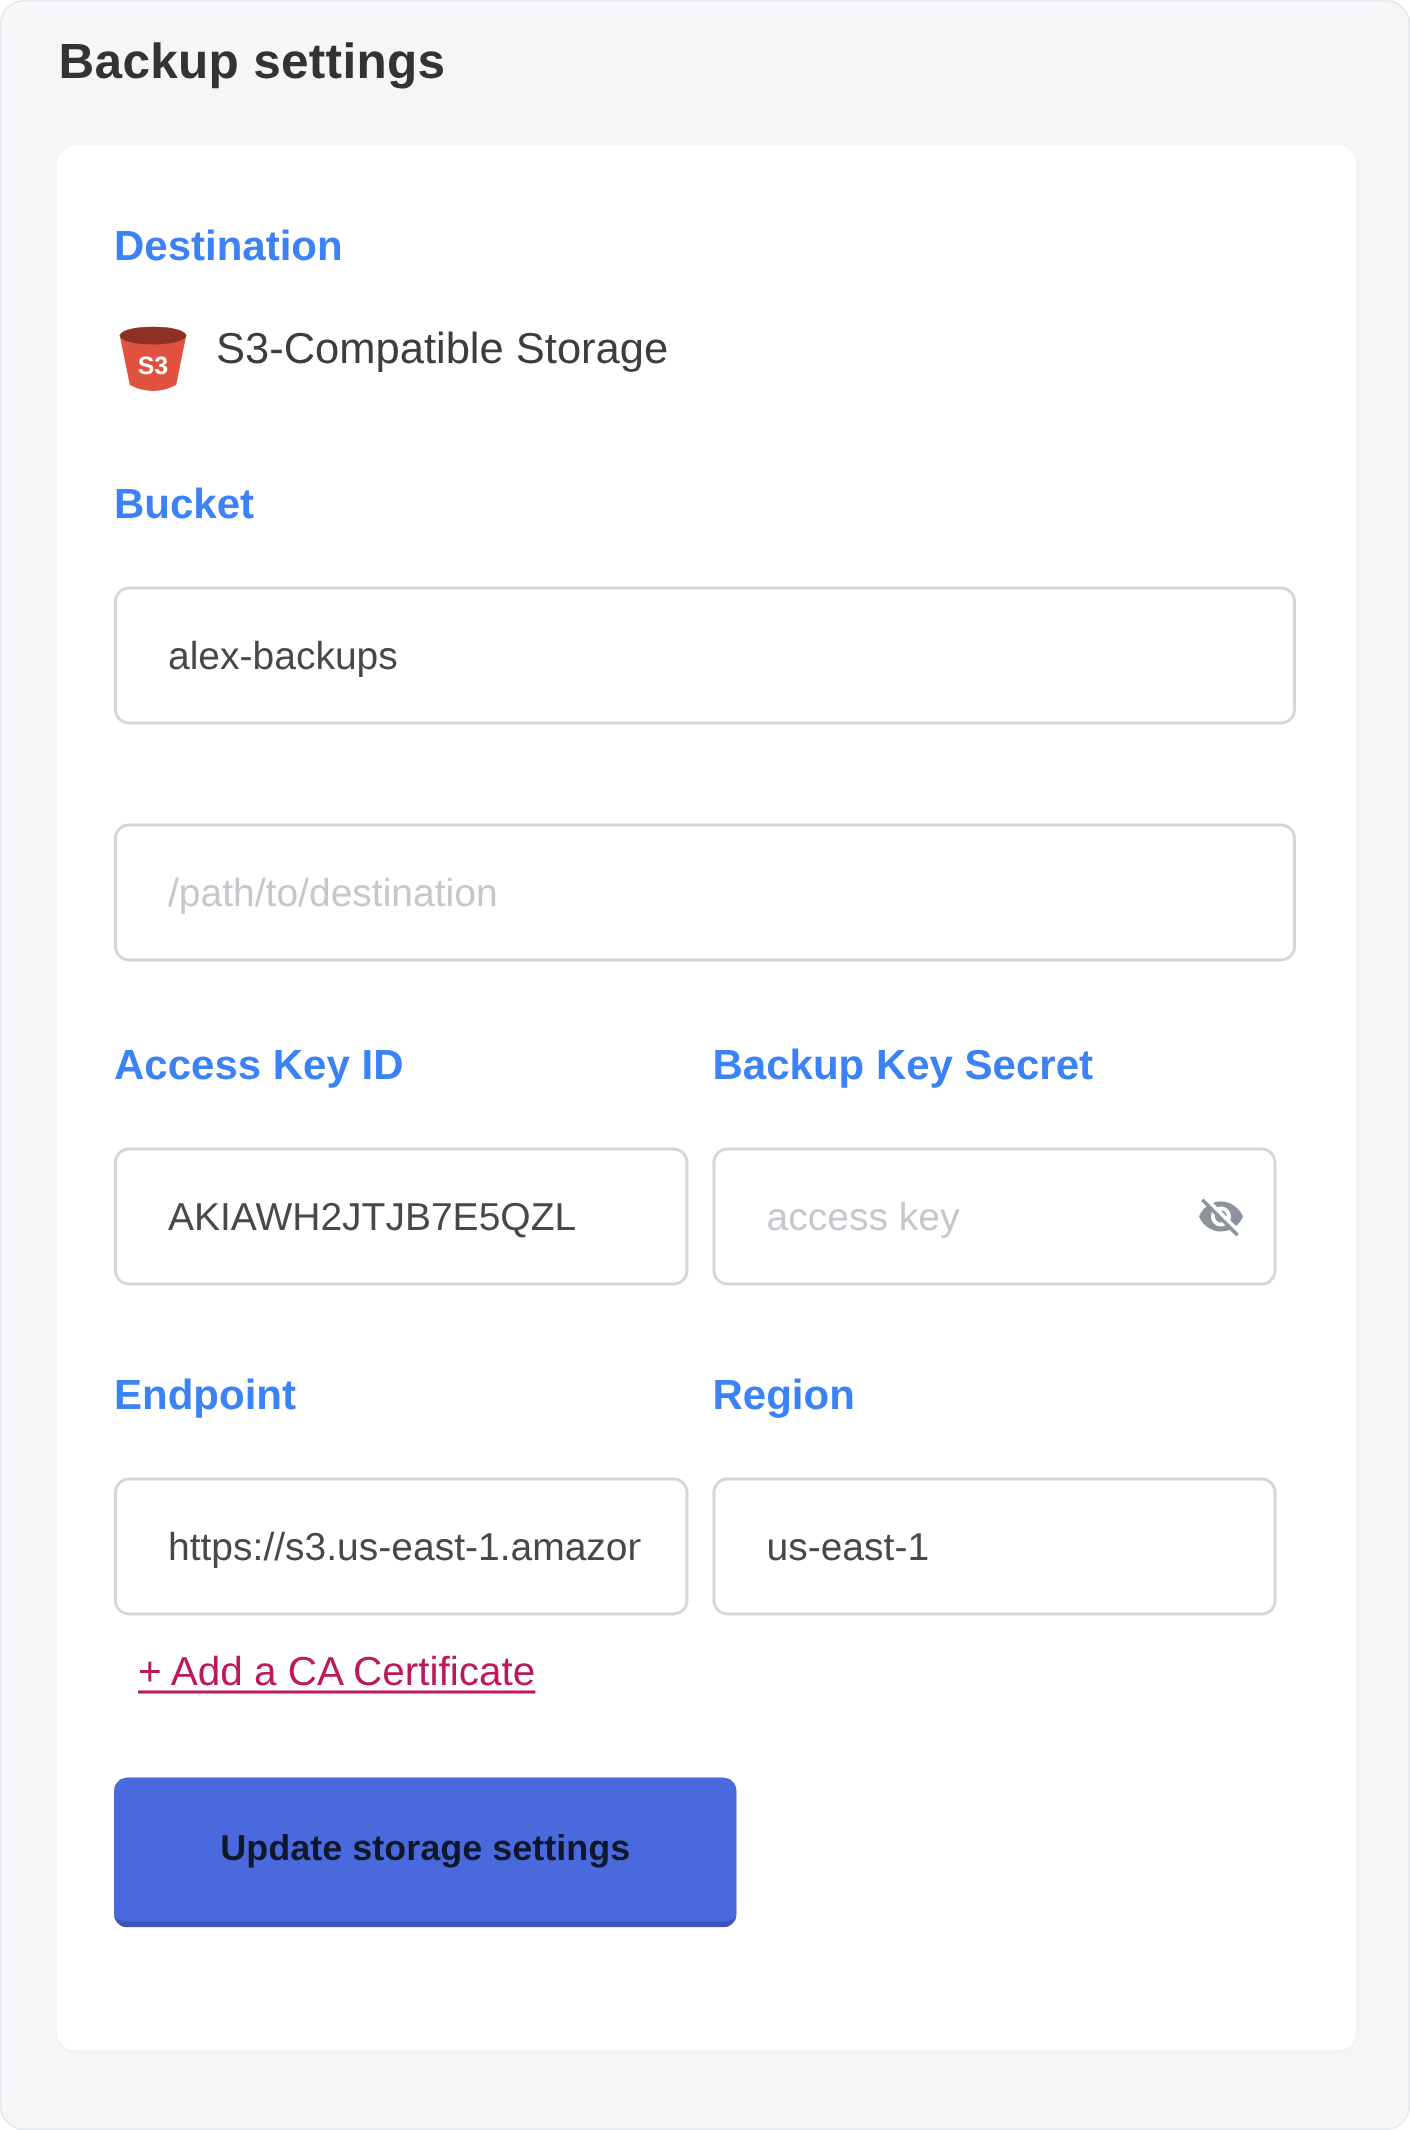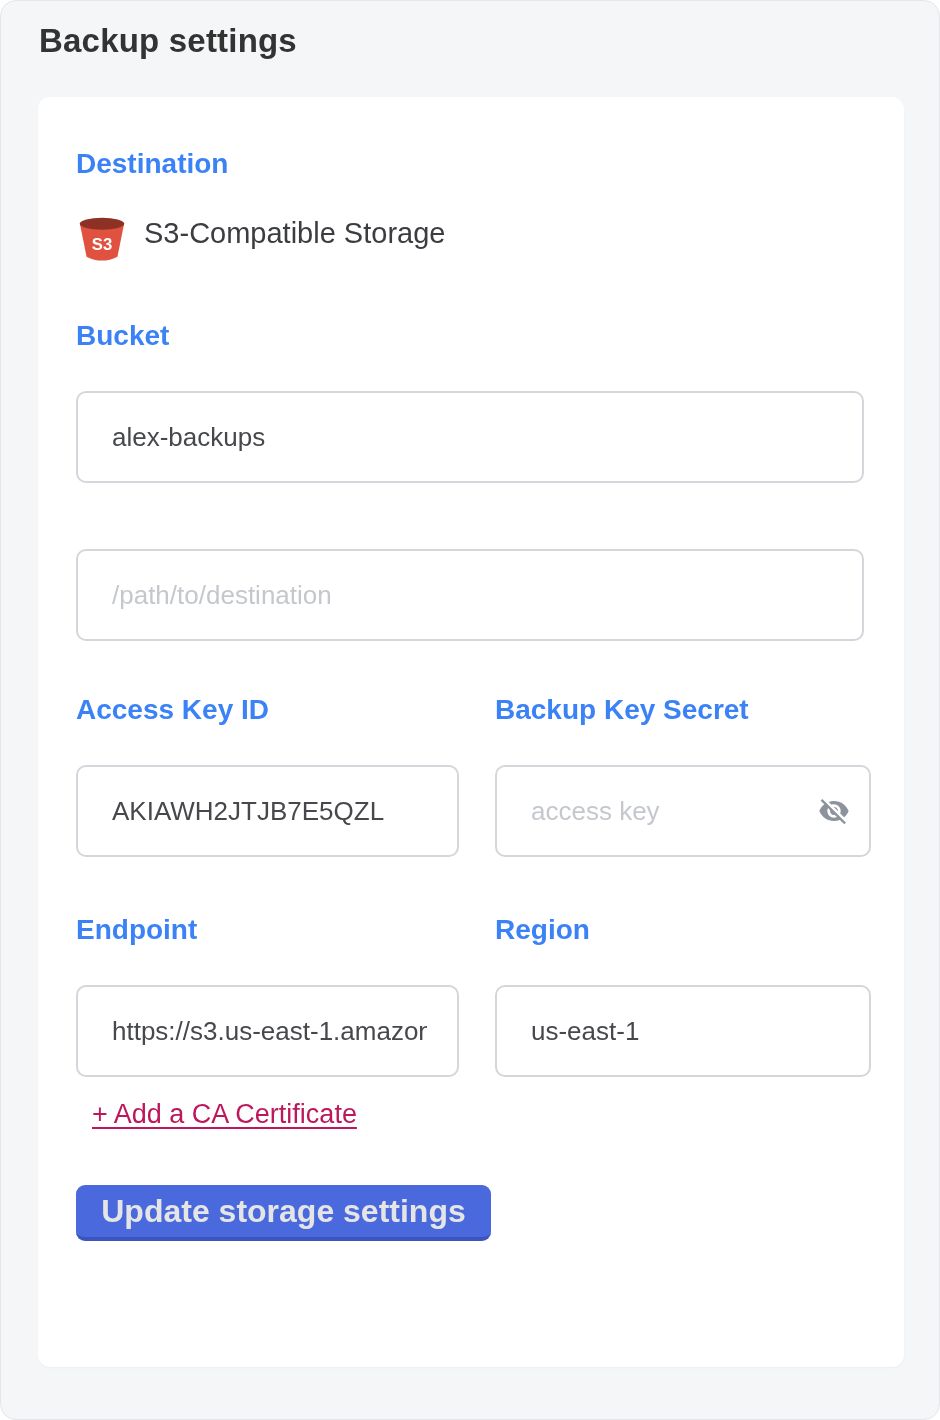--- a/index.html
+++ b/index.html
@@ -42,21 +42,21 @@
     height:46px;margin-bottom:58px;
   }
   .s3-icon{width:52px;height:46px;flex:0 0 auto;}
   .provider-name{font-size:29px;color:#3b3d40;}
 
   .group-bucket{margin-bottom:66px;}
   .group-path{margin-bottom:54px;}
   .grid-row{
     display:grid;
     grid-template-columns:383px 376px;
-    column-gap:36px;
+    column-gap:16px;
   }
   .grid-row-1{margin-bottom:58px;}
   .grid-row-2{margin-bottom:22px;}
 
   .text-input{
     display:block;width:100%;height:92px;
     border:2px solid #d3d7db;border-radius:10px;
     background:#ffffff;
     padding:0 30px 0 34px;
     font-family:"Liberation Sans","DejaVu Sans",sans-serif;
@@ -79,28 +79,28 @@
   .ca-link{
     display:inline-block;
     margin:0 0 56px 16px;
     font-size:27px;line-height:30px;
     color:#be185d;
     text-decoration:underline;
     text-underline-offset:4px;
   }
   .submit-btn{
     display:block;
-    width:415px;height:56px;
+    width:415px;height:100px;
     background:#4a69dd;
     border:none;
     border-bottom:4px solid #3c55be;
     border-radius:9px;
-    color:#e5e5e5;
+    color:#0f172a;
     font-family:"Liberation Sans","DejaVu Sans",sans-serif;
-    font-size:32px;font-weight:700;
+    font-size:24px;font-weight:700;
     cursor:pointer;
   }
 </style>
 </head>
 <body>
 
 <div class="page">
   <h1 class="page-title">Backup settings</h1>
 
   <div class="card">

